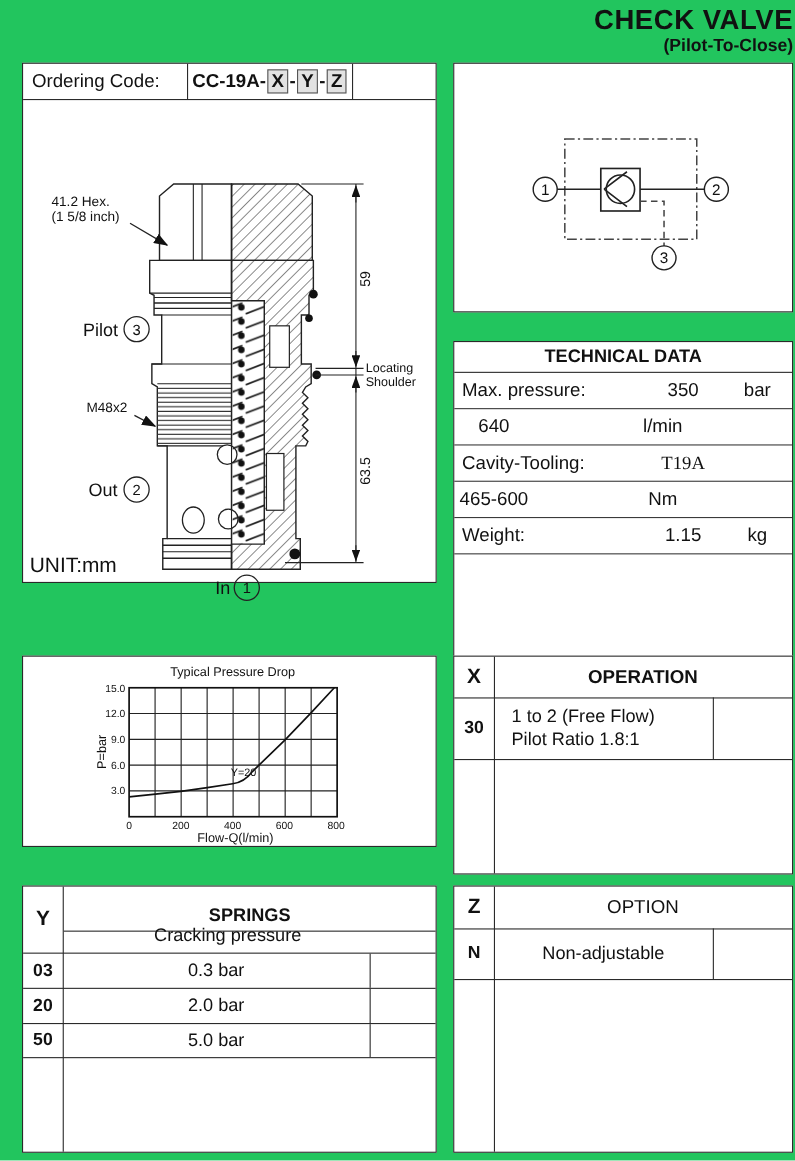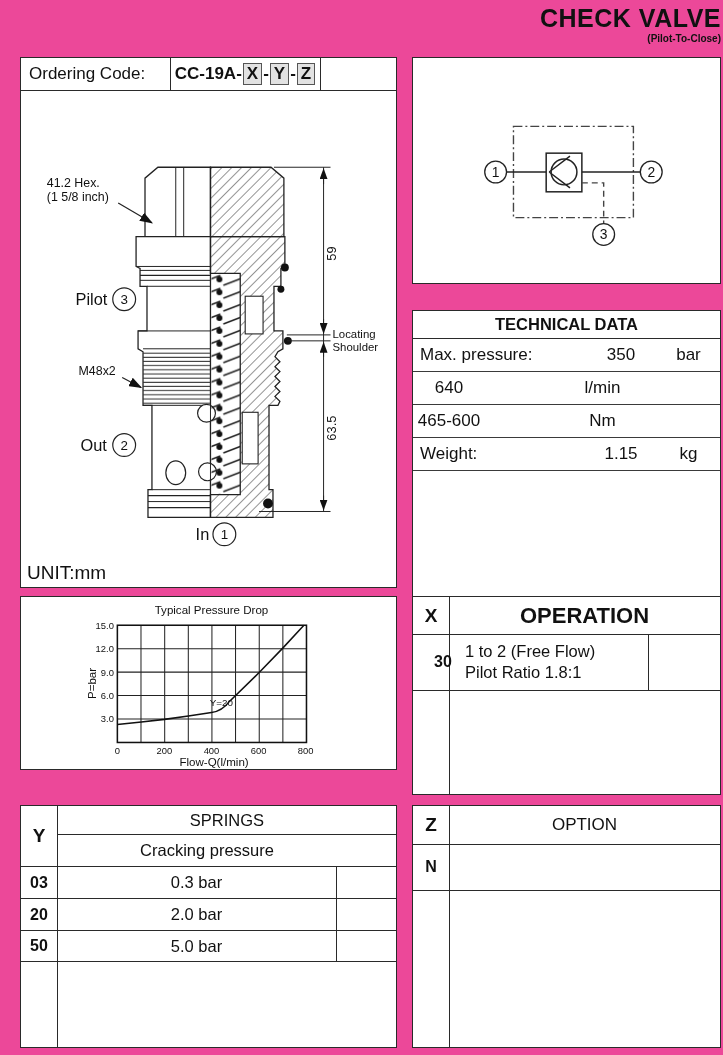--- a/index.html
+++ b/index.html
@@ -1,23 +1,23 @@
 <!DOCTYPE html>
 <html><head>
 <meta charset="utf-8">
 <style>
   html,body{margin:0;padding:0;background:#fff}
-  .page{position:relative;width:723px;height:1055px;background:#ec4899;
+  .page{position:relative;width:723px;height:1055px;background:#22c55e;
         font-family:"Liberation Sans",sans-serif;color:#111;overflow:hidden}
   .box{position:absolute;border:1.6px solid #2a2a2a;background:#fff;box-sizing:border-box}
 
   .title-main{position:absolute;top:4px;right:2px;font-size:25px;font-weight:bold;letter-spacing:.5px}
-  .title-sub{position:absolute;top:33px;right:2px;font-size:10px;font-weight:bold}
-
-  .left-main{left:20px;top:57px;width:377px;height:531px}
+  .title-sub{position:absolute;top:33px;right:2px;font-size:16px;font-weight:bold}
+
+  .left-main{left:20px;top:57px;width:377px;height:473px}
   .sch-box{left:412px;top:57px;width:309px;height:227px}
   .tech-box{left:412px;top:310px;width:309px;height:294px}
   .chart-box{left:20px;top:596px;width:377px;height:174px}
   .op-box{left:412px;top:596px;width:309px;height:199px}
   .spr-box{left:20px;top:805px;width:377px;height:243px}
   .opt-box{left:412px;top:805px;width:309px;height:243px}
 
   .oc-row{display:flex;height:33px;border-bottom:1.4px solid #2a2a2a;box-sizing:border-box}
   .oc-label{width:150px;padding-left:8px;font-size:17px;border-right:1.3px solid #2a2a2a;
             display:flex;align-items:center;box-sizing:border-box}
@@ -38,27 +38,27 @@
   .tunit{flex:1;text-align:center}
   .serif{font-family:"Liberation Serif",serif}
 
   .colline{position:absolute;left:36px;top:0;bottom:0;width:1.3px;background:#2a2a2a}
   .code-head{position:absolute;left:0;top:0;width:36px;display:flex;align-items:center;
              justify-content:center;font-weight:bold;font-size:19px}
   .code-cell{width:36px;display:flex;align-items:center;justify-content:center;font-weight:bold;font-size:16px}
   .val-cell{flex:1;display:flex;align-items:center;justify-content:center;font-size:16.5px}
 
   .op-head{position:absolute;left:36px;right:0;top:0;height:37px;display:flex;align-items:center;
-           justify-content:center;font-weight:bold;font-size:22px}
+           justify-content:center;font-weight:bold;font-size:17px}
   .op-row{position:absolute;left:0;right:0;top:37px;height:56px;border-bottom:1.2px solid #2a2a2a}
   .op-text{position:absolute;left:52px;top:7px;font-size:16.5px;line-height:1.25}
   .op-narrow{position:absolute;right:0;top:0;bottom:0;width:72px;border-left:1.2px solid #2a2a2a;box-sizing:border-box}
 
-  .spr-h1{position:absolute;left:37px;right:0;top:0;height:29px;display:flex;align-items:center;
-          justify-content:center;font-weight:normal;font-size:16.5px;border-bottom:1.1px solid #2a2a2a;box-sizing:border-box}
+  .spr-h1{position:absolute;left:37px;right:0;top:12px;height:29px;display:flex;align-items:center;
+          justify-content:center;font-weight:bold;font-size:16.5px;border-bottom:1.1px solid #2a2a2a;box-sizing:border-box}
   .spr-h2{position:absolute;left:37px;right:40px;top:29px;height:31px;display:flex;align-items:center;
           justify-content:center;font-size:16.5px}
   .spr-rows{position:absolute;left:0;right:0;top:60px;border-top:1.2px solid #2a2a2a}
   .spr-row{display:flex;height:32px;border-bottom:1.1px solid #2a2a2a;box-sizing:border-box}
   .spr-narrow{width:60px;border-left:1.1px solid #2a2a2a;box-sizing:border-box}
 
   .opt-head{position:absolute;left:36px;right:0;top:0;height:38px;display:flex;align-items:center;
             justify-content:center;font-weight:normal;font-size:17px}
   .opt-row{position:absolute;left:0;right:0;top:38px;height:46px;border-bottom:1.2px solid #2a2a2a;display:flex}
   .opt-narrow{width:72px;border-left:1.2px solid #2a2a2a;box-sizing:border-box}
@@ -201,20 +201,25 @@
     <div class="trow">
       <span class="tlabel">Max. pressure:</span>
       <span class="tval">350</span>
       <span class="tunit">bar</span>
     </div>
     <div class="trow">
       <span class="tval">640</span>
       <span class="tunit">l/min</span>
     </div>
     <div class="trow">
+      <span class="tlabel">Cavity-Tooling:</span>
+      <span class="tval serif">T19A</span>
+      <span class="tunit"></span>
+    </div>
+    <div class="trow">
       <span class="tval">465-600</span>
       <span class="tunit">Nm</span>
     </div>
     <div class="trow">
       <span class="tlabel">Weight:</span>
       <span class="tval">1.15</span>
       <span class="tunit">kg</span>
     </div>
   </div>
 
@@ -256,21 +261,21 @@
       <text x="195" y="197" font-size="13.5" text-anchor="middle">Flow-Q(l/min)</text>
     </svg>
   </div>
 
   <div class="box op-box">
     <div class="colline"></div>
     <div class="code-head" style="height:37px">X</div>
     <div class="op-head">OPERATION</div>
     <div class="topline" style="top:37px"></div>
     <div class="op-row">
-      <div class="code-cell" style="position:absolute;left:12px;top:0;bottom:0">30</div>
+      <div class="code-cell" style="position:absolute;left:0;top:0;bottom:0">30</div>
       <div class="op-text">
         <div>1 to 2 (Free Flow)</div>
         <div>Pilot Ratio 1.8:1</div>
       </div>
       <div class="op-narrow"></div>
     </div>
   </div>
 
   <div class="box spr-box">
     <div class="colline"></div>
@@ -296,17 +301,18 @@
     </div>
   </div>
 
   <div class="box opt-box">
     <div class="colline"></div>
     <div class="code-head" style="height:38px">Z</div>
     <div class="opt-head">OPTION</div>
     <div class="topline"></div>
     <div class="opt-row">
       <div class="code-cell">N</div>
+      <div class="val-cell">Non-adjustable</div>
       <div class="opt-narrow"></div>
     </div>
   </div>
 
 </div>
 
 </body></html>

